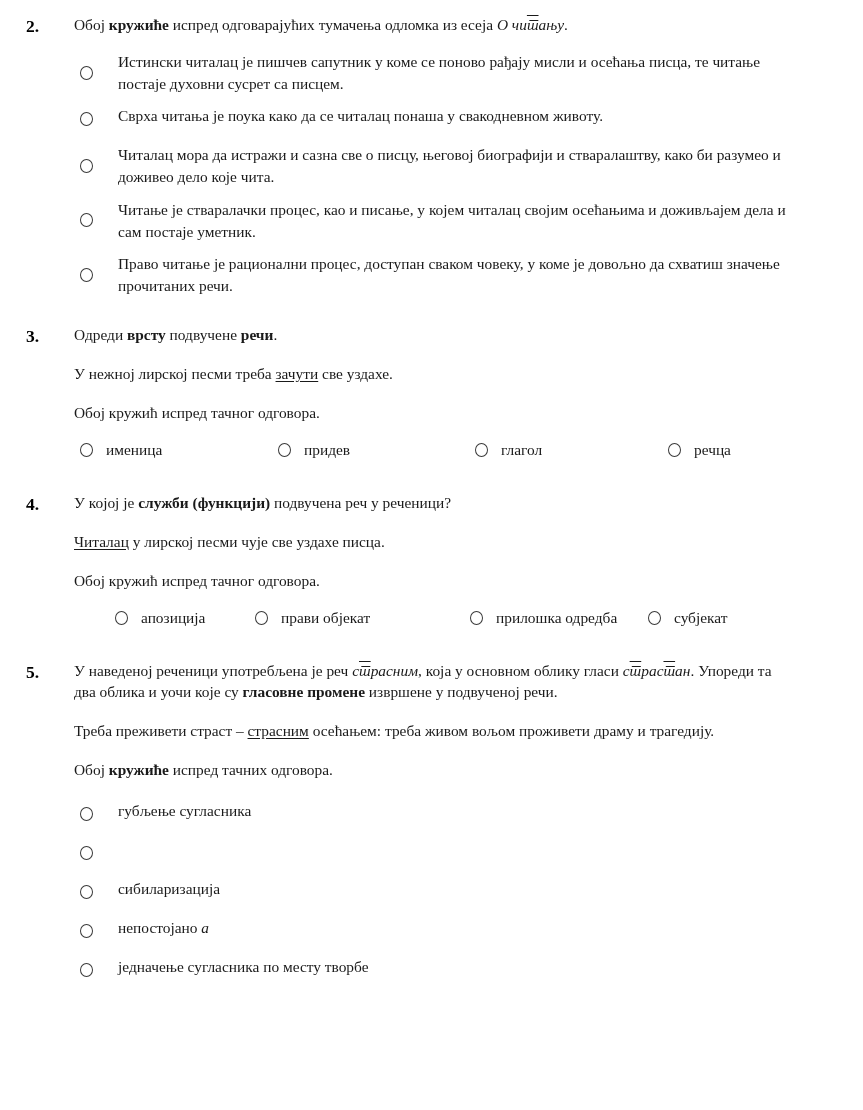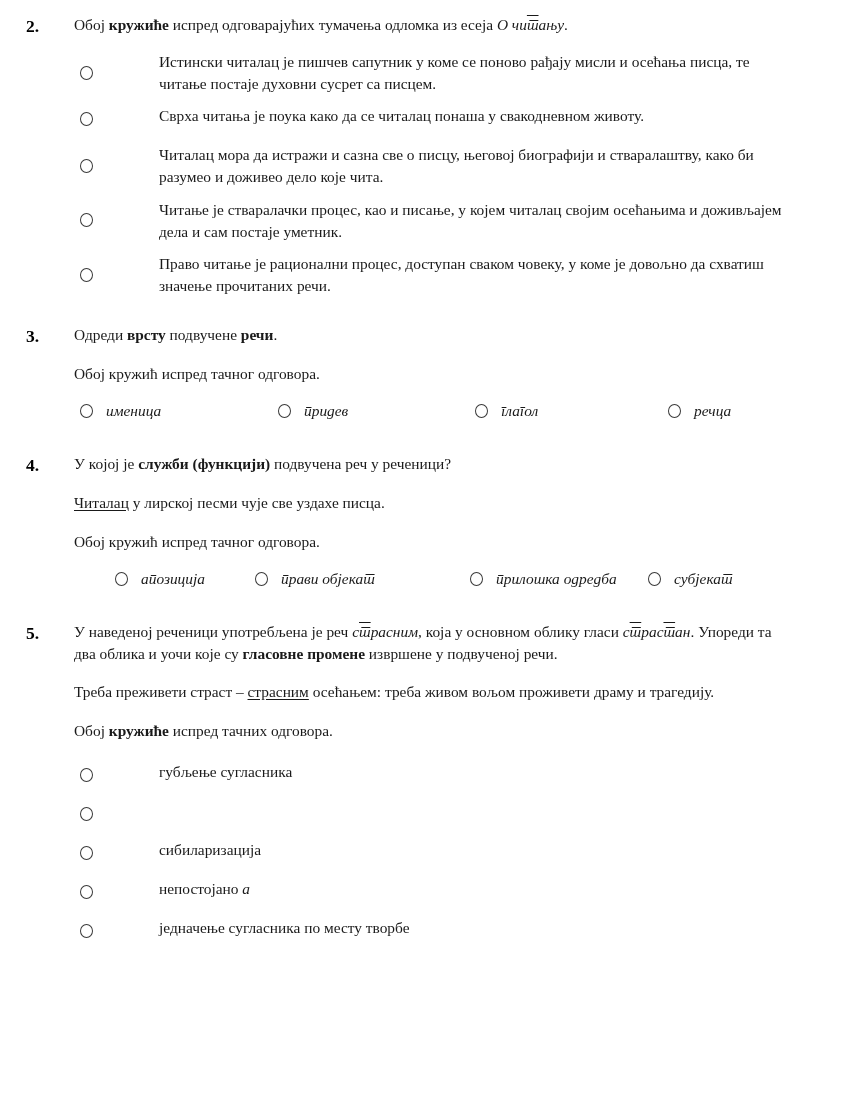--- a/index.html
+++ b/index.html
@@ -68,21 +68,20 @@
   .opt-list {
     margin-top: 14px;
     margin-left: 0;
   }
 
   .opt-row {
     display: flex;
     align-items: flex-start;
     margin-bottom: 9px;
     min-height: 30px;
-    gap: 41px;
   }
 
   .opt-row .circle-wrap {
     flex: 0 0 38px;
     display: flex;
     align-items: center;
     justify-content: flex-start;
     align-self: center;
     padding-left: 6px;
   }
@@ -101,21 +100,20 @@
     border-radius: 50%;
     box-sizing: border-box;
     background: transparent;
   }
 
   
   .opt-inline-row {
     position: relative;
     height: 30px;
     margin-top: 16px;
-    font-style: italic;
   }
 
   .opt-inline {
     position: absolute;
     top: 0;
     display: flex;
     align-items: center;
     white-space: nowrap;
   }
 
@@ -178,20 +176,21 @@
             <span class="opt-text">Право читање је рационални процес, доступан сваком човеку, у коме је довољно да схватиш значење прочитаних речи.</span>
           </div>
         </div>
     </div>
   </div>
 
   <div class="question" style="padding-top:18px;">
     <div class="q-number" style="top:20px;">3.</div>
     <div class="q-body">
       <div class="q-stem" id="q3-stem"><span>Одреди </span><span class="bold">врсту</span><span> подвучене </span><span class="bold">речи</span><span>.</span></div>
+      <div class="q-sentence" id="q3-sent"><span>У нежној лирској песми треба </span><span class="und">зачути</span><span> све уздахе.</span></div>
       <div class="q-instruction">Обој кружић испред тачног одговора.</div>
       <div class="opt-inline-row" id="q3-opts">
           <div class="opt-inline" style="left: 6px;">
             <span class="circle"></span>
             <span class="opt-text">именица</span>
           </div>
           <div class="opt-inline" style="left: 204px;">
             <span class="circle"></span>
             <span class="opt-text">придев</span>
           </div>

